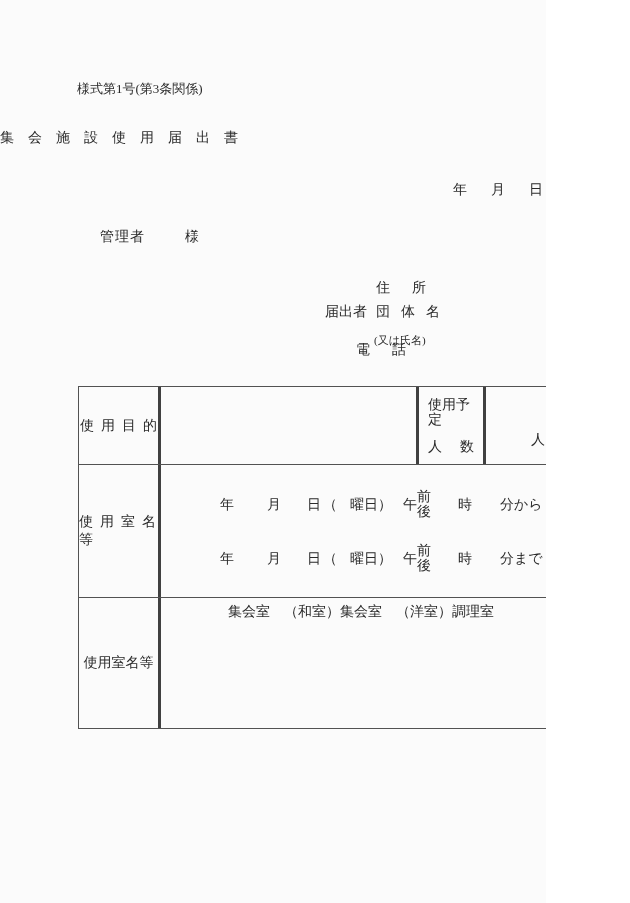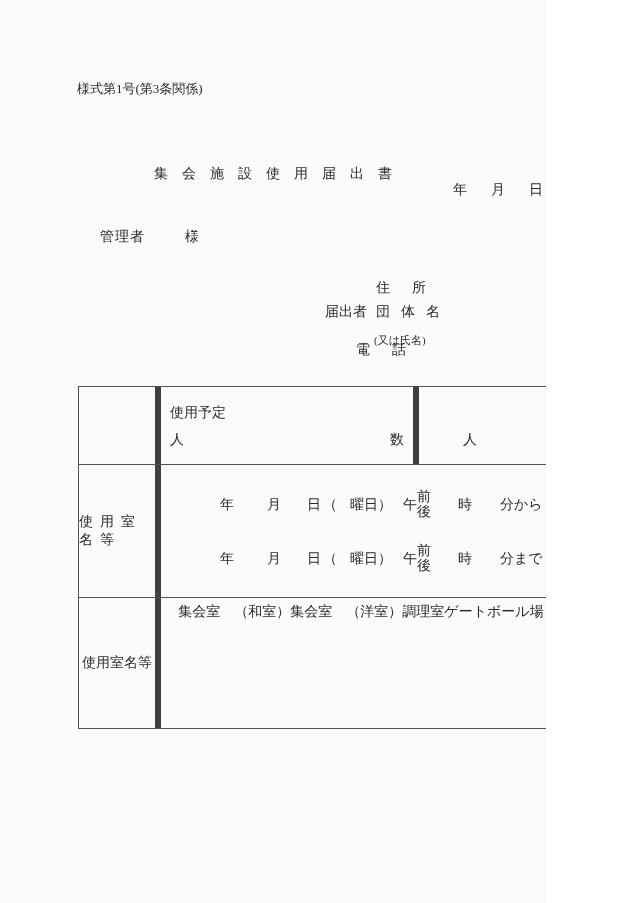--- a/index.html
+++ b/index.html
@@ -14,21 +14,21 @@
     background: #fbfbfb;
     font-family: "Liberation Serif", "DejaVu Serif", serif;
     font-size: 14px;
     color: #2a2a2a;
     overflow: hidden;
   }
   .abs { position: absolute; }
 
   
   .form-number { left: 77px; top: 80px; font-size: 13px; }
-  .doc-title   { left: 0; top: 129px; width: 100%; text-align: center; font-size: 14px; margin-top: 36px; }
+  .doc-title   { left: 0; top: 129px; width: 100%; text-align: left; font-size: 14px; }
   .date-line   { left: 453px; top: 181px; display: flex; gap: 24px; }
   .addressee   { left: 100px; top: 228px; display: flex; gap: 40px; }
   .addressee .manager { letter-spacing: 1px; }
 
   
   .declarant   { left: 325px; top: 303px; }
   .addr-label  { left: 376px; top: 279px; letter-spacing: 22px; }
   .group-label { left: 376px; top: 303px; letter-spacing: 11px; }
   .group-alt   { left: 374px; top: 333px; font-size: 11px; text-align: right; }
   .phone-label { left: 356px; top: 341px; letter-spacing: 22px; }
@@ -40,21 +40,21 @@
     width: 477px;
     border: 1px solid #525252;
     box-sizing: border-box;
     background: transparent;
   }
   .t-row { display: grid; box-sizing: border-box; }
   .t-row1 { grid-template-columns: 82px 258px 67px auto; height: 78px; border-bottom: 1px solid #525252; }
   .t-row2 { grid-template-columns: 82px auto; height: 133px; border-bottom: 1px solid #525252; }
   .t-row3 { grid-template-columns: 82px auto; height: 130px; }
   .cell { box-sizing: border-box; min-width: 0; }
-  .v-border { border-right: 6px solid #404040; }
+  .v-border { border-right: 3px solid #404040; }
 
   .label-cell {
     display: flex; align-items: center; justify-content: center;
   }
   .spaced7 { letter-spacing: 7px; margin-right: -7px; }
 
   .capacity-cell {
     display: flex; flex-direction: column; justify-content: center;
     gap: 12px; padding: 0 9px; line-height: 15px;
   }
@@ -105,20 +105,23 @@
 
   <div class="abs declarant">届出者</div>
   <div class="abs addr-label">住所</div>
   <div class="abs group-label">団体名</div>
   <div class="abs group-alt">(又は氏名)</div>
   <div class="abs phone-label">電話</div>
 
   <div class="form-table">
 
     <div class="t-row t-row1">
+      <div class="cell v-border label-cell">
+        <span class="spaced7">使用目的</span>
+      </div>
       <div class="cell v-border"></div>
       <div class="cell v-border capacity-cell">
         <span>使用予定</span>
         <span class="capacity-bottom">
           <span>人</span>
           <span>数</span>
         </span>
       </div>
       <div class="cell unit-cell">
         <span>人</span>
@@ -169,18 +172,17 @@
     </div>
 
     <div class="t-row t-row3">
       <div class="cell v-border label-cell">
         <span>使用室名等</span>
       </div>
       <div class="cell rooms-cell">
         <div>集会室　（和室）</div>
         <div>集会室　（洋室）</div>
         <div>調理室</div>
-        <div>ゲートボール場</div>
       </div>
     </div>
 
   </div>
 </div>
 
 </body></html>

